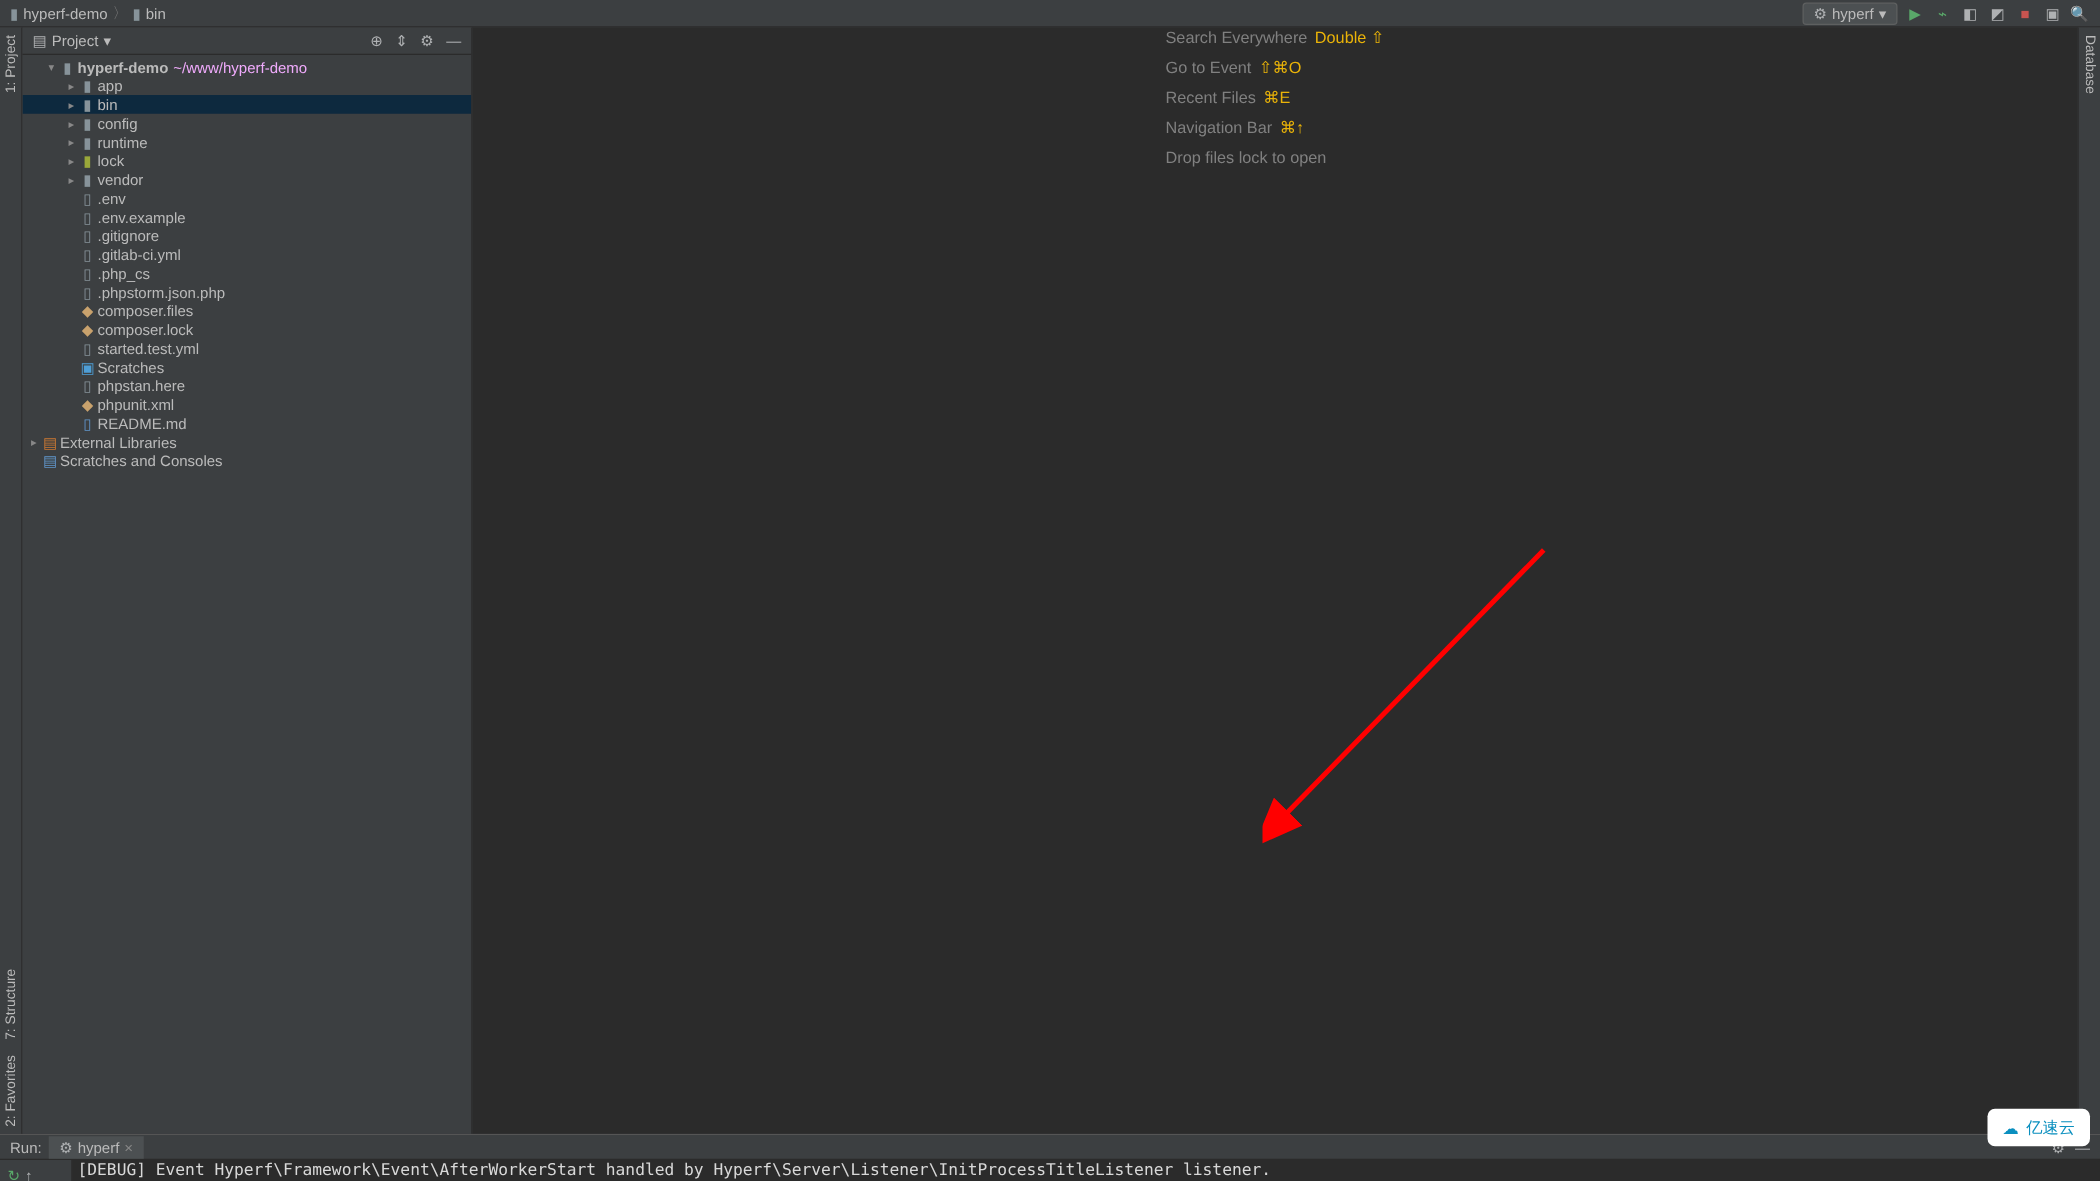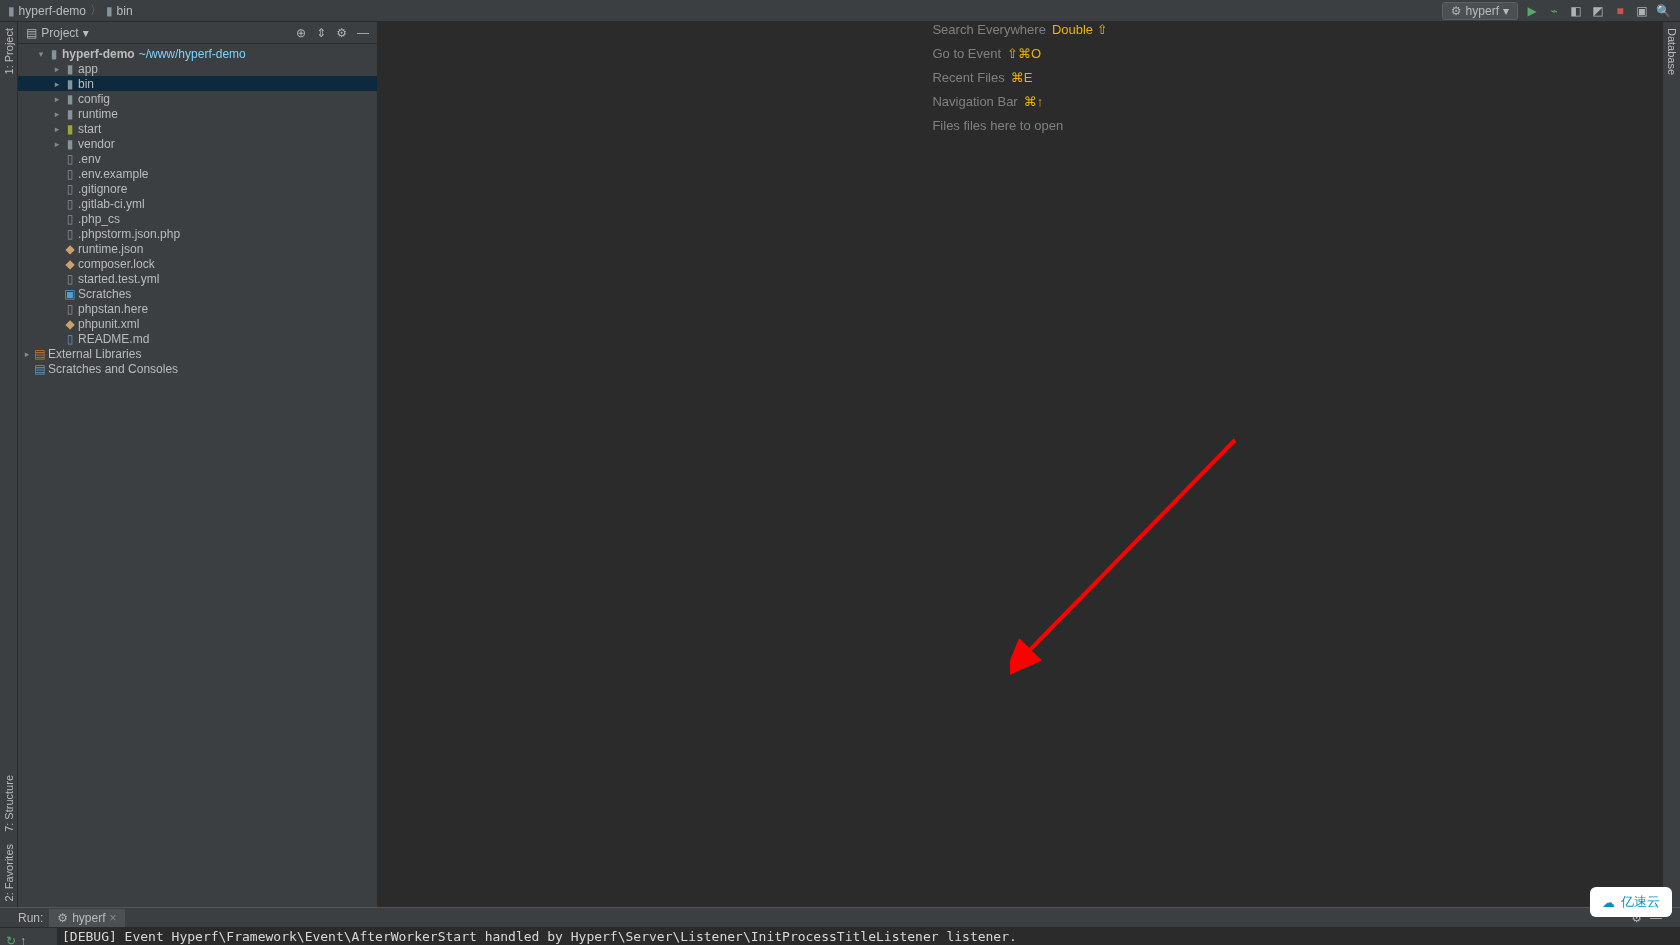--- a/index.html
+++ b/index.html
@@ -62,41 +62,41 @@
 .panel-header .tools { margin-left: auto; display: flex; gap: 10px; color: #afb1b3; }
 .tree { flex: 1; overflow: auto; padding-top: 2px; }
 .tree-row {
   height: 15px; display: flex; align-items: center; padding-left: 4px;
   cursor: pointer; white-space: nowrap;
 }
 .tree-row.selected { background: #0d293e; }
 .tree-row .arrow { width: 10px; color: #888; font-size: 9px; text-align: center; }
 .tree-row .ficon { width: 16px; text-align: center; font-size: 12px; }
 .tree-row .label { color: #bbbbbb; }
-.tree-row .path { color: #7dd3fc; margin-left: 4px; }
+.tree-row .path { color: #f0abfc; margin-left: 4px; }
 .d0 { padding-left: 4px; }
 .d1 { padding-left: 18px; }
 .d2 { padding-left: 34px; }
 .folder-ico { color: #87939a; }
 .folder-test { color: #9aa83a; }
 .file-ico { color: #87939a; }
 .editor-area {
   flex: 1; background: #2b2b2b; display: flex; flex-direction: column;
   align-items: center; justify-content: flex-start; position: relative;
 }
 .hint-block { display: flex; flex-direction: column; gap: 9px; }
 .hint-row { display: flex; align-items: center; gap: 6px; font-size: 13px; }
 .hint-row .label { color: #808080; }
 .hint-row .shortcut { color: #eab308; }
 .run-panel {
   height: 244px; background: #2b2b2b; border-top: 1px solid #555;
   display: flex; flex-direction: column;
 }
 .run-header {
-  height: 20px; background: #3c3f41; display: flex; align-items: center; padding: 0 18px;
+  height: 20px; background: #3c3f41; display: flex; align-items: center; padding: 0 8px;
   border-bottom: 1px solid #2b2b2b;
 }
 .run-header .tab { padding: 2px 8px; background: #4c5052; margin-left: 6px; display: flex; align-items: center; gap: 4px; }
 .run-header .tools { margin-left: auto; display: flex; gap: 8px; color: #afb1b3; }
 .run-body { flex: 1; display: flex; overflow: hidden; }
 .run-controls {
   width: 58px; background: #3c3f41; border-right: 1px solid #2b2b2b;
   display: flex; flex-direction: column; padding-top: 4px; gap: 2px;
 }
 .run-controls .row { display: flex; gap: 4px; padding: 2px 6px; }
@@ -189,21 +189,21 @@
           <span class="label">config</span>
         </div>
       <div class="tree-row d2">
           <span class="arrow">▸</span>
           <span class="ficon folder-ico">▮</span>
           <span class="label">runtime</span>
         </div>
       <div class="tree-row d2">
           <span class="arrow">▸</span>
           <span class="ficon folder-test">▮</span>
-          <span class="label">start</span>
+          <span class="label">lock</span>
         </div>
       <div class="tree-row d2">
           <span class="arrow">▸</span>
           <span class="ficon folder-ico">▮</span>
           <span class="label">vendor</span>
         </div>
       <div class="tree-row d2">
           <span class="arrow"></span>
           <span class="ficon file-ico">▯</span>
           <span class="label">.env</span>
@@ -229,21 +229,21 @@
           <span class="label">.php_cs</span>
         </div>
       <div class="tree-row d2">
           <span class="arrow"></span>
           <span class="ficon file-ico">▯</span>
           <span class="label">.phpstorm.json.php</span>
         </div>
       <div class="tree-row d2">
           <span class="arrow"></span>
           <span class="ficon" style="color:#c9a26d">◆</span>
-          <span class="label">runtime.json</span>
+          <span class="label">composer.files</span>
         </div>
       <div class="tree-row d2">
           <span class="arrow"></span>
           <span class="ficon" style="color:#c9a26d">◆</span>
           <span class="label">composer.lock</span>
         </div>
       <div class="tree-row d2">
           <span class="arrow"></span>
           <span class="ficon file-ico">▯</span>
           <span class="label">started.test.yml</span>
@@ -293,21 +293,21 @@
       </div>
       <div class="hint-row">
         <span class="label">Recent Files</span>
         <span class="shortcut">⌘E</span>
       </div>
       <div class="hint-row">
         <span class="label">Navigation Bar</span>
         <span class="shortcut">⌘↑</span>
       </div>
       <div class="hint-row">
-        <span class="label">Files files here to open</span>
+        <span class="label">Drop files lock to open</span>
       </div>
     </div>
   </div>
 
   <div class="right-gutter">
     <div class="gutter-label-r">Database</div>
   </div>
 </div>
 
 <div class="run-panel">

